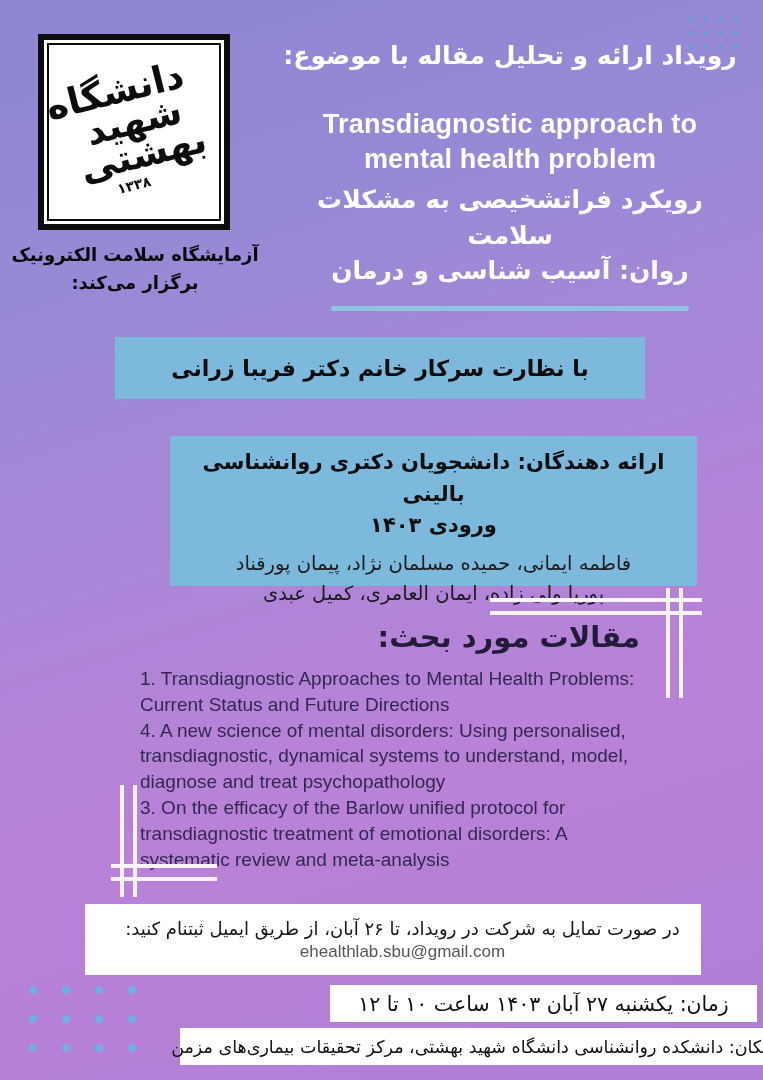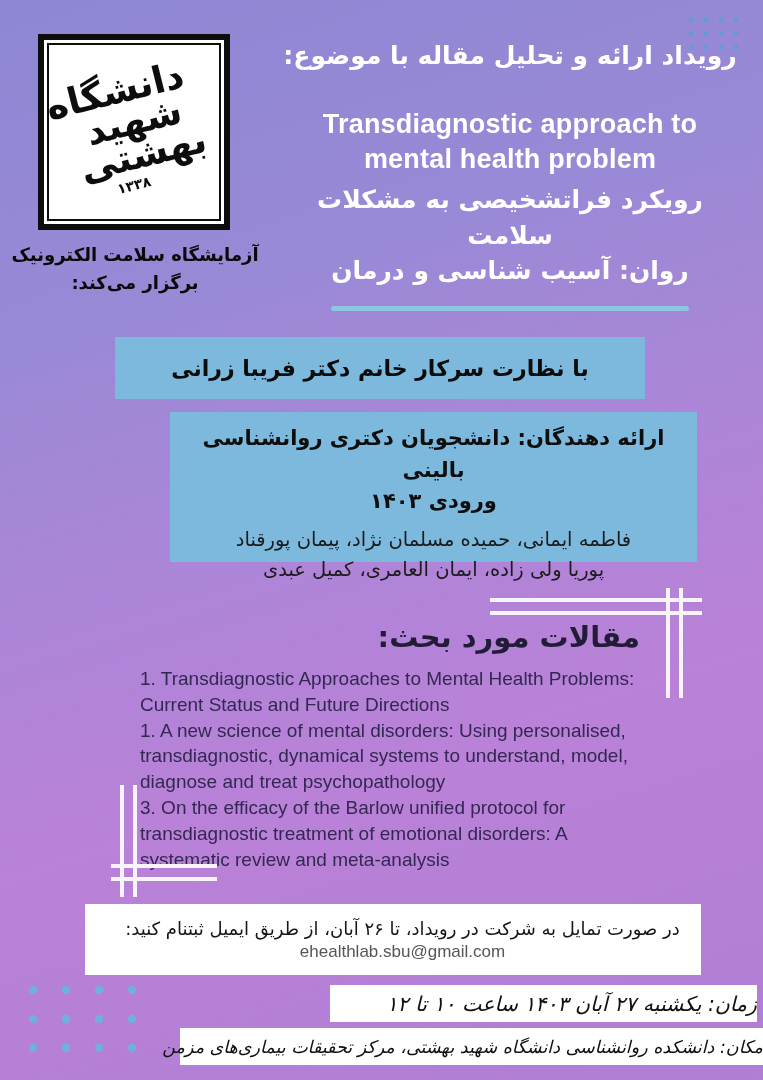--- a/index.html
+++ b/index.html
@@ -45,21 +45,21 @@
   .kicker{font-size:25px; font-weight:bold; line-height:1.3; margin-bottom:34px;}
   .title-en{font-size:27px; font-weight:bold; line-height:1.33; letter-spacing:.2px;}
   .title-fa{font-size:25px; font-weight:bold; line-height:1.42; margin-top:4px;}
   .title-underline{width:358px; height:5px; border-radius:3px; margin:17px auto 0;
     background:var(--underline-blue);}
 
   
   .supervisor-box{position:absolute; left:115px; top:337px; width:530px; height:62px;
     background:var(--box-blue); display:flex; align-items:center; justify-content:center;
     color:#0b0b0b; font-size:22px; font-weight:bold; direction:rtl;}
-  .presenters-box{position:absolute; left:170px; top:412px; width:527px; height:150px;
+  .presenters-box{position:absolute; left:170px; top:436px; width:527px; height:150px;
     background:var(--box-blue); text-align:center; direction:rtl; padding-top:11px; color:#0e0e0e;}
   .presenters-heading{font-size:21px; font-weight:bold; line-height:1.5;}
   .presenters-names{font-size:19.5px; line-height:1.55; margin-top:7px; color:#1b1b1b;}
 
   
   .decor{position:absolute; background:var(--decor-white);}
 
   
   .articles-heading{position:absolute; left:340px; top:620px; width:300px;
     direction:rtl; text-align:right; font-size:29px; font-weight:600; color:var(--heading-dark);}
@@ -68,22 +68,22 @@
     font-size:19px; font-weight:normal; color:var(--article-text); line-height:1.36;}
 
   
   .email-box{position:absolute; left:85px; top:904px; width:616px; height:71px; background:#fff;
     display:flex; flex-direction:column; align-items:center; justify-content:center; gap:3px;padding-left:19px;}
   .email-instruction{direction:rtl; font-size:18px; color:#161616; white-space:nowrap;}
   .email-address{font-family:"Liberation Sans","DejaVu Sans",sans-serif;
     font-size:17px; color:#565656; text-decoration:none;}
 
   
-  .strip{position:absolute; background:#fff; display:flex; align-items:center; justify-content:flex-start;
-    direction:rtl; color:#101010; white-space:nowrap;font-style:italic;}
+  .strip{position:absolute; background:#fff; display:flex; align-items:center; justify-content:center;
+    direction:rtl; color:#101010; white-space:nowrap;}
   .time-strip{left:330px; top:985px; width:427px; height:37px; font-size:20.5px;}
   .location-strip{left:180px; top:1028px; width:583px; height:37px; font-size:17.5px;}
 </style>
 </head>
 <body>
 
 <div class="poster">
 
   <div class="dots dots-tr"></div>
   <div class="dots dots-bl"></div>
@@ -132,21 +132,21 @@
   </div>
 
   <div class="decor" style="left:490px; top:598px; width:212px; height:4px;"></div>
   <div class="decor" style="left:490px; top:611px; width:212px; height:4px;"></div>
   <div class="decor" style="left:666px; top:588px; width:4px; height:110px;"></div>
   <div class="decor" style="left:679px; top:588px; width:4px; height:110px;"></div>
 
   <div class="articles-heading">مقالات مورد بحث:</div>
   <div class="articles-list">
     <div>1. Transdiagnostic Approaches to Mental Health Problems: Current Status and Future Directions</div>
-    <div>1. A new science of mental disorders: Using personalised, transdiagnostic, dynamical systems to understand, model, diagnose and treat psychopathology</div>
+    <div>4. A new science of mental disorders: Using personalised, transdiagnostic, dynamical systems to understand, model, diagnose and treat psychopathology</div>
     <div>3. On the efficacy of the Barlow unified protocol for transdiagnostic treatment of emotional disorders: A systematic review and meta-analysis</div>
   </div>
 
   <div class="decor" style="left:120px; top:785px; width:4px; height:112px;"></div>
   <div class="decor" style="left:133px; top:785px; width:4px; height:112px;"></div>
   <div class="decor" style="left:111px; top:864px; width:106px; height:4px;"></div>
   <div class="decor" style="left:111px; top:877px; width:106px; height:4px;"></div>
 
   <div class="email-box">
     <div class="email-instruction">در صورت تمایل به شرکت در رویداد، تا ۲۶ آبان، از طریق ایمیل ثبتنام کنید:</div>

